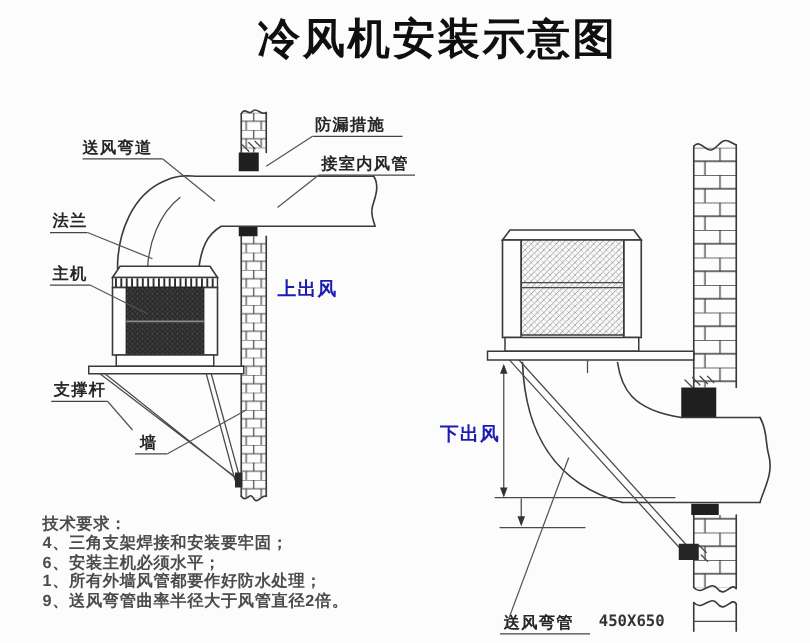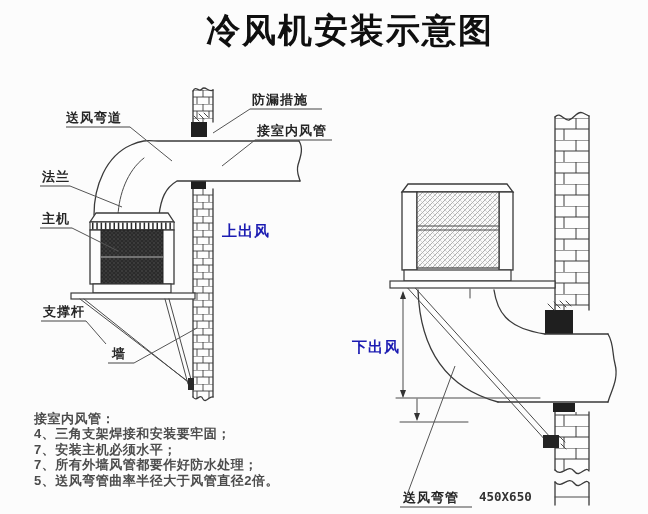--- a/index.html
+++ b/index.html
@@ -209,18 +209,18 @@
       <line class="leader" x1="404" y1="503" x2="455" y2="366"></line>
       <text class="lbl" x="403" y="502">送风弯管</text>
       <line class="underline" x1="400" y1="507" x2="472" y2="507"></line>
 
       <text class="lbl-dim" x="479" y="501">450X650</text>
     </g>
   </g>
 </svg>
 
 <div class="notes">
-  <div>接室内风管：</div>
+  <div>技术要求：</div>
   <div>4、三角支架焊接和安装要牢固；</div>
-  <div>7、安装主机必须水平；</div>
-  <div>7、所有外墙风管都要作好防水处理；</div>
-  <div>5、送风弯管曲率半径大于风管直径2倍。</div>
+  <div>6、安装主机必须水平；</div>
+  <div>1、所有外墙风管都要作好防水处理；</div>
+  <div>9、送风弯管曲率半径大于风管直径2倍。</div>
 </div>
 
 </body></html>

